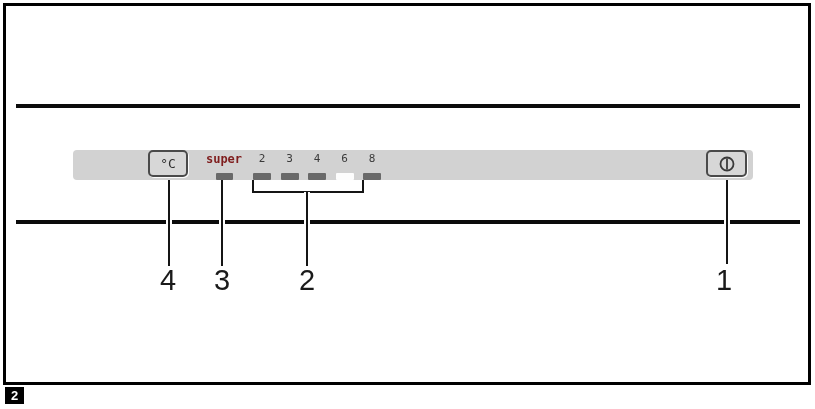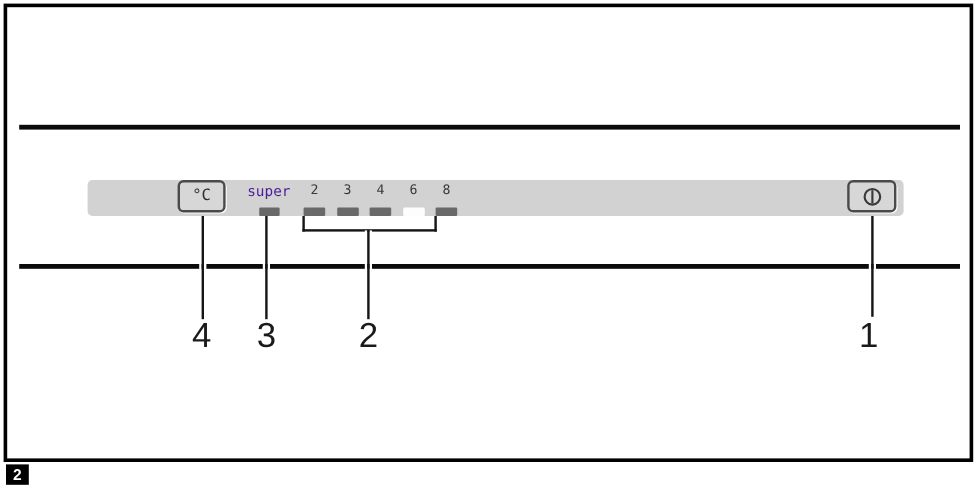--- a/index.html
+++ b/index.html
@@ -32,22 +32,22 @@
     padding:0;cursor:pointer;
   }
   #temp-unit-button{left:75px;width:40px;}
   #temp-unit-button span{
     font-family:"DejaVu Sans Mono",monospace;font-size:13px;color:#2e2e2e;
   }
   #power-button{left:633px;width:41px;}
 
   #super-group{position:absolute;left:131px;top:3px;width:40px;text-align:center;}
   #super-group .lbl{
-    font-family:"DejaVu Sans Mono",monospace;font-size:12px;color:#4c1d95;
-    display:block;line-height:12px;letter-spacing:0px;
+    font-family:"DejaVu Sans Mono",monospace;font-size:12px;color:#7f1d1d;
+    display:block;line-height:12px;letter-spacing:0px;font-weight:bold;
   }
   .bar{
     display:inline-block;width:17px;height:7px;background:#696969;
     border-radius:1px;margin-top:2px;
   }
   #settings-row{position:absolute;left:0;top:0;width:100%;height:100%;}
   .setting-col{
     position:absolute;top:3px;width:28px;text-align:center;
     transform:translateX(-50%);
   }

